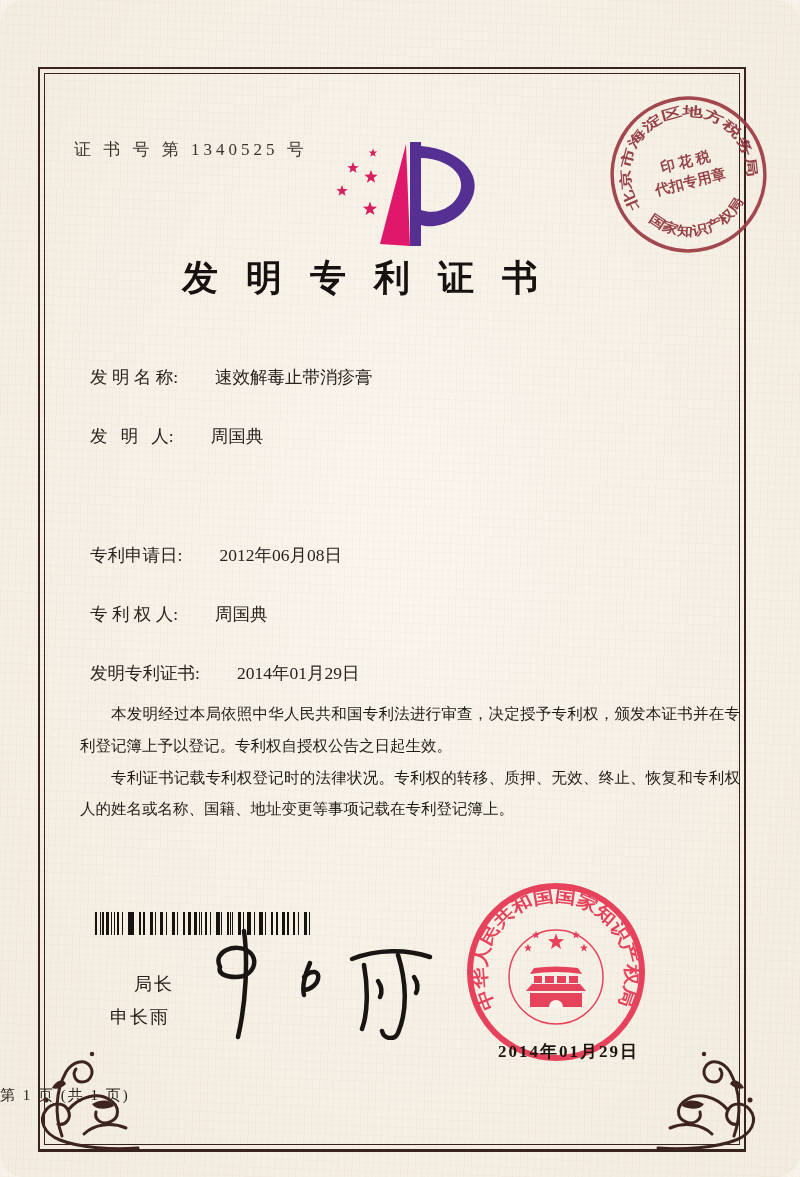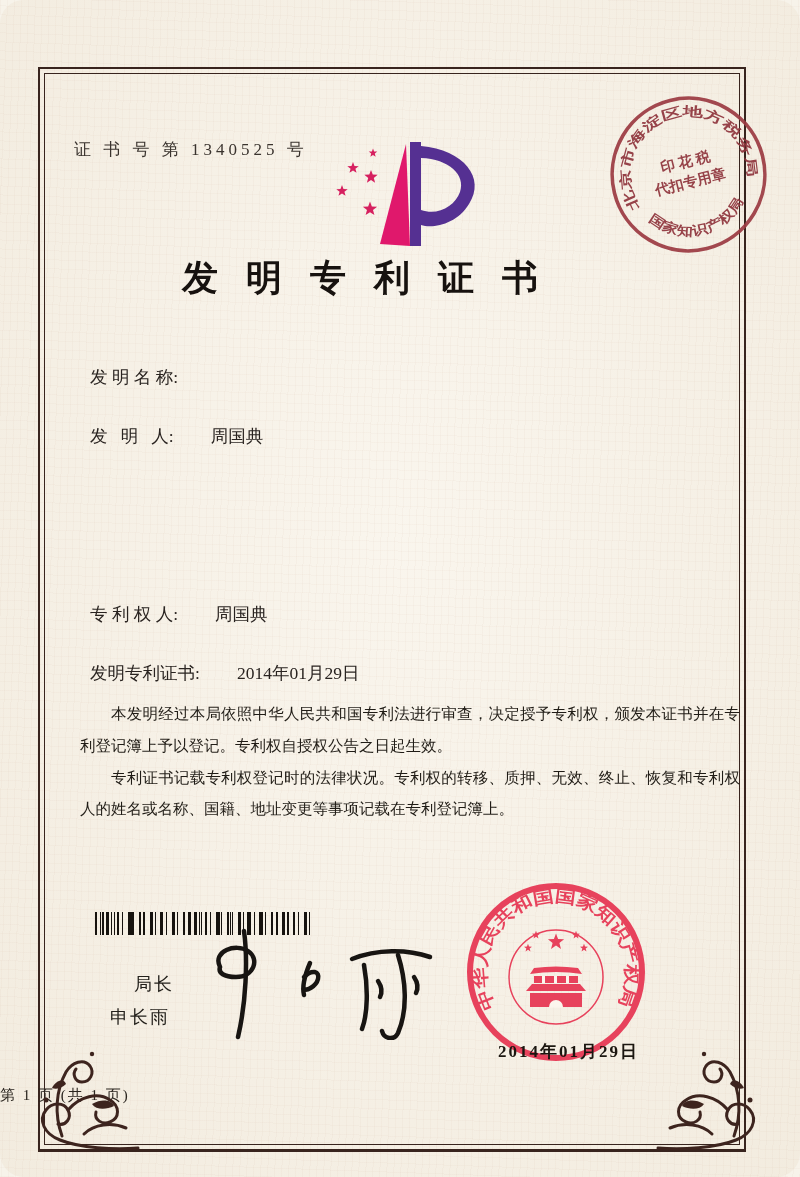--- a/index.html
+++ b/index.html
@@ -148,24 +148,29 @@
       <use href="#star" transform="translate(52,71) scale(7.5)"></use>
     </g>
   </svg>
 
   
   <div class="title">发明专利证书</div>
 
   
   <div class="field" style="top:365px">
     <span class="lbl">发 明 名 称:</span>
+    <span class="val">速效解毒止带消疹膏</span>
   </div>
   <div class="field" style="top:424px">
     <span class="lbl">发   明   人:</span>
     <span class="val">周国典</span>
+  </div>
+  <div class="field" style="top:543px">
+    <span class="lbl">专利申请日:</span>
+    <span class="val">2012年06月08日</span>
   </div>
   <div class="field" style="top:602px">
     <span class="lbl">专 利 权 人:</span>
     <span class="val">周国典</span>
   </div>
   <div class="field" style="top:661px">
     <span class="lbl">发明专利证书:</span>
     <span class="val">2014年01月29日</span>
   </div>
 

